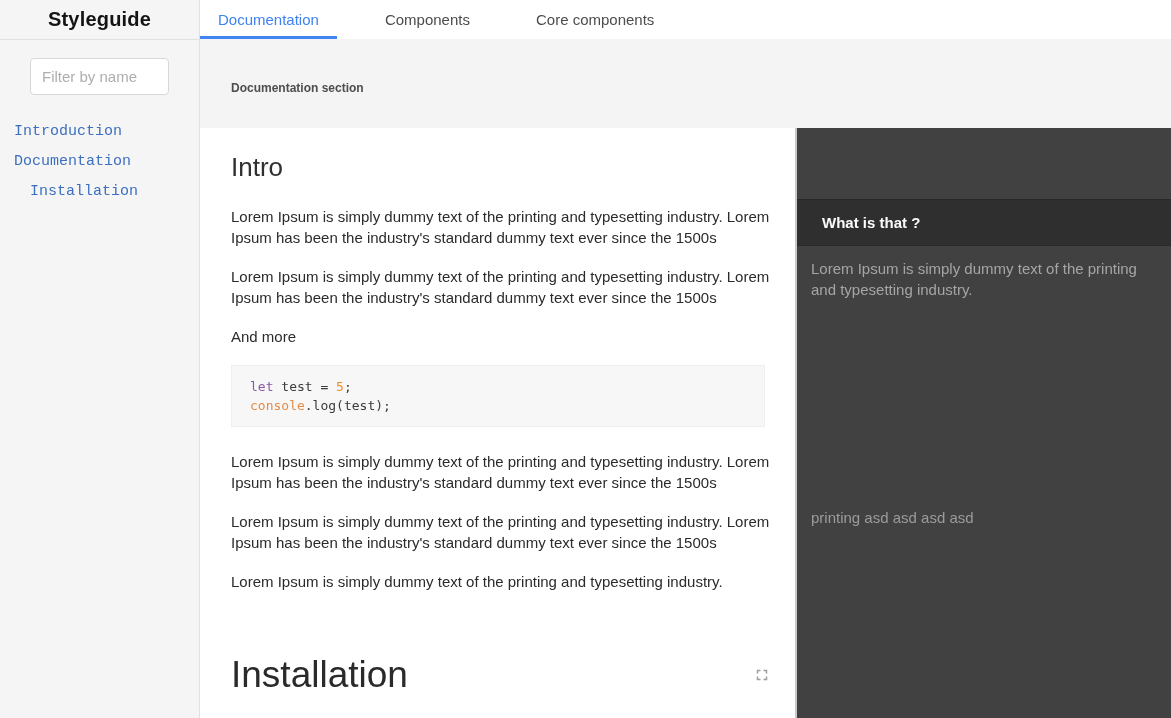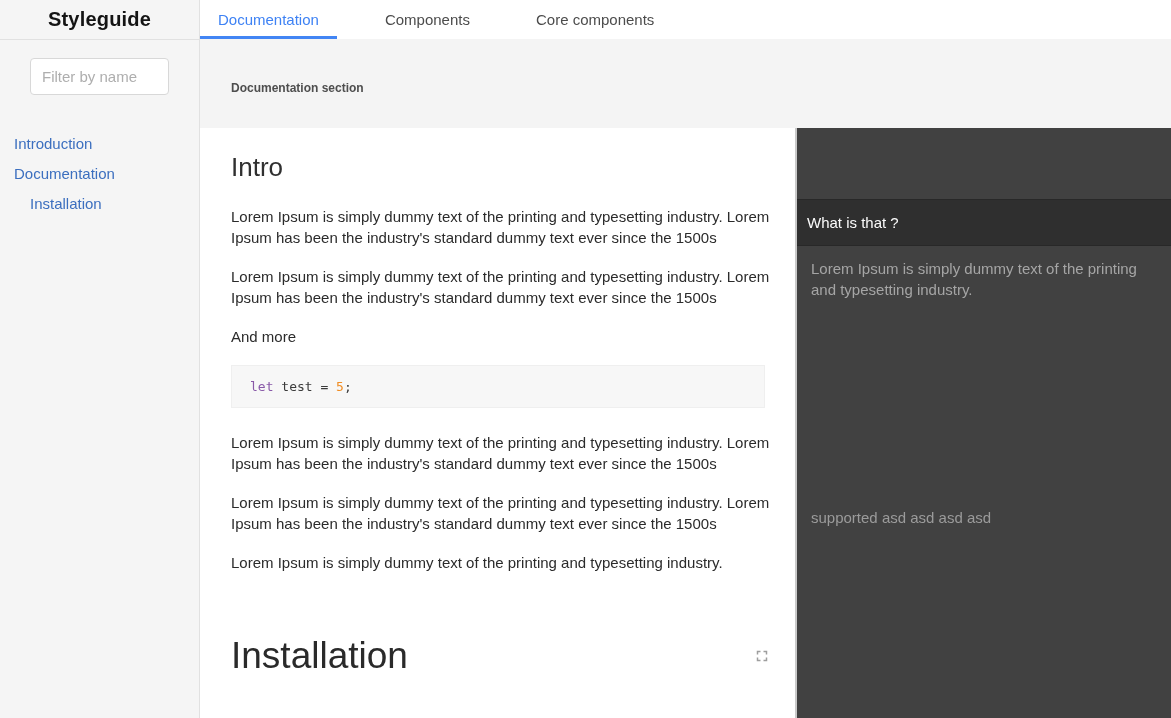--- a/index.html
+++ b/index.html
@@ -20,21 +20,21 @@
     display:flex;align-items:center;justify-content:center;
   }
   .app-title{font-size:20px;font-weight:600;color:#141414;letter-spacing:.2px;}
   .filter-wrap{padding:18px 30px 0;}
   .filter-input{
     width:100%;box-sizing:border-box;height:37px;
     border:1px solid #d8d8d8;border-radius:4px;background:#fff;
     padding:0 11px;font-size:15px;color:#333;outline:none;font-family:inherit;
   }
   .filter-input::placeholder{color:#aeaeae;}
-  .side-nav{margin-top:34px;}
+  .side-nav{margin-top:22px;font-family:Liberation Mono, monospace;}
   .side-link{
     display:block;height:30px;line-height:30px;padding-left:14px;
     font-size:15px;color:#3c6fbf;text-decoration:none;cursor:pointer;
   }
   .side-link.indent{padding-left:30px;}
 
   
   .tabbar{
     position:absolute;left:200px;top:0;width:971px;height:39px;background:#fff;
     display:flex;align-items:stretch;box-sizing:border-box;
@@ -82,22 +82,22 @@
   .fs-icon{width:18px;height:18px;display:inline-flex;cursor:pointer;}
 
   
   .annotations{
     position:absolute;left:795px;top:128px;width:376px;height:590px;
     background:#414141;border-left:2px solid #c9c9c9;box-sizing:border-box;
     display:flex;flex-direction:column;
   }
   .ann-spacer{height:71px;flex:0 0 auto;}
   .ann-header{
-    background:#2f2f2f;color:#fbfbfb;font-size:15px;font-weight:400;
-    display:flex;align-items:center;padding:0 10px;flex:0 0 auto;box-sizing:border-box;
+    background:#2f2f2f;color:#fbfbfb;font-size:15px;font-weight:700;
+    display:flex;align-items:center;padding:0 25px;flex:0 0 auto;box-sizing:border-box;
     border-top:1px solid #282828;border-bottom:1px solid #282828;
   }
   .ann-header.h1x{height:47px;}
   .ann-header.h2x{height:41px;}
   .ann-body{color:#a5a5a5;font-size:15px;line-height:21px;padding:12px 14px;box-sizing:border-box;}
   .ann-body.b1{height:115px;flex:0 0 auto;}
   .ann-body.b2{flex:1 1 auto;padding-top:146px;color:#9b9b9b;}
 </style>
 </head>
 <body>
@@ -128,37 +128,37 @@
     <h1 class="page-title">Documentation section</h1>
   </div>
 
   <main class="doc">
     <h2>Intro</h2>
 
     <p>Lorem Ipsum is simply dummy text of the printing and typesetting industry. Lorem Ipsum has been the industry's standard dummy text ever since the 1500s</p>
     <p>Lorem Ipsum is simply dummy text of the printing and typesetting industry. Lorem Ipsum has been the industry's standard dummy text ever since the 1500s</p>
     <p>And more</p>
 
-    <pre class="code-block"><code><div class="code-line"><span class="tok-kw">let</span><span> test = </span><span class="tok-num">5</span><span>;</span></div></code></pre>
+    <pre class="code-block"><code><div class="code-line"><span class="tok-kw">let</span><span> test = </span><span class="tok-num">5</span><span>;</span></div><div class="code-line"><span class="tok-builtin">console</span><span>.log(test);</span></div></code></pre>
 
     <p>Lorem Ipsum is simply dummy text of the printing and typesetting industry. Lorem Ipsum has been the industry's standard dummy text ever since the 1500s</p>
     <p>Lorem Ipsum is simply dummy text of the printing and typesetting industry. Lorem Ipsum has been the industry's standard dummy text ever since the 1500s</p>
     <p>Lorem Ipsum is simply dummy text of the printing and typesetting industry.</p>
 
     <div class="h1-row">
       <h1>Installation</h1>
       <span class="fs-icon" title="">
         <svg width="18" height="18" viewBox="0 0 24 24" fill="#9e9e9e" aria-hidden="true">
           <path d="M7 14H5v5h5v-2H7v-3zm-2-4h2V7h3V5H5v5zm12 7h-3v2h5v-5h-2v3zM14 5v2h3v3h2V5h-5z"></path>
         </svg>
       </span>
     </div>
 
   </main>
 
   <aside class="annotations">
     <div class="ann-spacer"></div>
     <div class="ann-header h1x">What is that ?</div>
     <div class="ann-body b1">Lorem Ipsum is simply dummy text of the printing and typesetting industry.</div>
-    <div class="ann-body b2">supported asd asd asd asd</div>
+    <div class="ann-body b2">printing asd asd asd asd</div>
   </aside>
 
 </div>
 
 </body></html>

